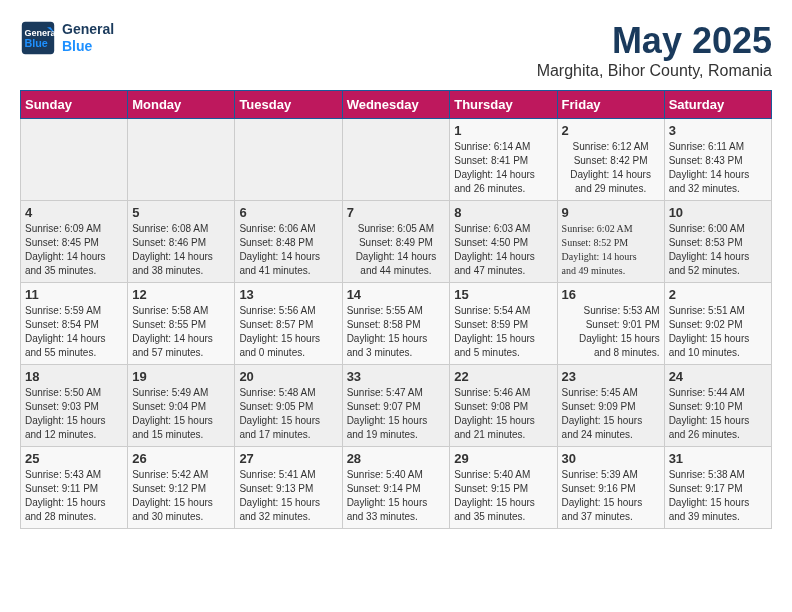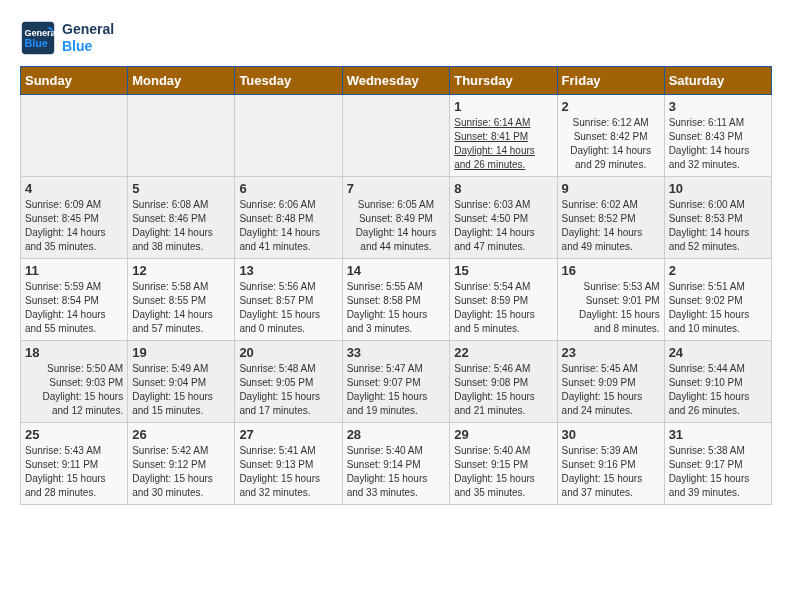--- a/index.html
+++ b/index.html
@@ -45,21 +45,21 @@
     .calendar-subtitle {
       font-size: 16px;
       color: #333;
     }
     .calendar-table {
       width: 100%;
       border-collapse: collapse;
       font-size: 11px;
     }
     .calendar-table thead th {
-      background: #a16207;
+      background: #be185d;
       color: #fff;
       padding: 6px 4px;
       text-align: left;
       font-size: 13px;
       font-weight: bold;
       border: 1px solid #1a5a9a;
     }
     .calendar-table tbody td {
       border: 1px solid #ccc;
       vertical-align: top;
@@ -100,20 +100,22 @@
       <text x="5" y="18" font-size="10" fill="white" font-weight="bold" font-family="Arial">General</text>
       <text x="5" y="30" font-size="12" fill="#1e90ff" font-weight="bold" font-family="Arial">Blue</text>
       <polygon points="30,8 38,14 34,8" fill="#1e90ff"></polygon>
     </svg>
     <div style="display:flex; flex-direction:column; margin-left:2px;">
       <span class="logo-text">General</span>
       <span class="logo-text logo-blue">Blue</span>
     </div>
   </div>
   <div class="title-area">
+    <div class="calendar-title">May 2025</div>
+    <div class="calendar-subtitle">Marghita, Bihor County, Romania</div>
   </div>
 </div>
 
 <table class="calendar-table">
   <thead>
     <tr>
     <th>Sunday</th>
         <th>Monday</th>
         <th>Tuesday</th>
         <th>Wednesday</th>
@@ -123,21 +125,21 @@
       </tr>
   </thead>
   <tbody id="calendar-body">
   <tr>
         <td class="empty-cell"></td>
         <td class="empty-cell"></td>
         <td class="empty-cell"></td>
         <td class="empty-cell"></td>
         <td>
           <span class="day-number">1</span>
-          <div class="day-info" style="white-space: pre-line; text-decoration: underline;">Sunrise: 6:14 AM
+          <div class="day-info" style="white-space: pre-line;">Sunrise: 6:14 AM
 Sunset: 8:41 PM
 Daylight: 14 hours
 and 26 minutes.</div>
         </td>
         <td>
           <span class="day-number">2</span>
           <div class="day-info" style="white-space: pre-line; text-align: center;">Sunrise: 6:12 AM
 Sunset: 8:42 PM
 Daylight: 14 hours
 and 29 minutes.</div>
@@ -181,21 +183,21 @@
         </td>
         <td>
           <span class="day-number">8</span>
           <div class="day-info" style="white-space: pre-line;">Sunrise: 6:03 AM
 Sunset: 4:50 PM
 Daylight: 14 hours
 and 47 minutes.</div>
         </td>
         <td>
           <span class="day-number">9</span>
-          <div class="day-info" style="white-space: pre-line;">Sunrise: 6:02 AM
+          <div class="day-info" style="white-space: pre-line; font-family: Liberation Serif, serif;">Sunrise: 6:02 AM
 Sunset: 8:52 PM
 Daylight: 14 hours
 and 49 minutes.</div>
         </td>
         <td>
           <span class="day-number">10</span>
           <div class="day-info" style="white-space: pre-line;">Sunrise: 6:00 AM
 Sunset: 8:53 PM
 Daylight: 14 hours
 and 52 minutes.</div>
@@ -248,21 +250,21 @@
           <span class="day-number">2</span>
           <div class="day-info" style="white-space: pre-line;">Sunrise: 5:51 AM
 Sunset: 9:02 PM
 Daylight: 15 hours
 and 10 minutes.</div>
         </td>
       </tr>
       <tr>
         <td>
           <span class="day-number">18</span>
-          <div class="day-info" style="white-space: pre-line; text-align: right;">Sunrise: 5:50 AM
+          <div class="day-info" style="white-space: pre-line;">Sunrise: 5:50 AM
 Sunset: 9:03 PM
 Daylight: 15 hours
 and 12 minutes.</div>
         </td>
         <td>
           <span class="day-number">19</span>
           <div class="day-info" style="white-space: pre-line;">Sunrise: 5:49 AM
 Sunset: 9:04 PM
 Daylight: 15 hours
 and 15 minutes.</div>

